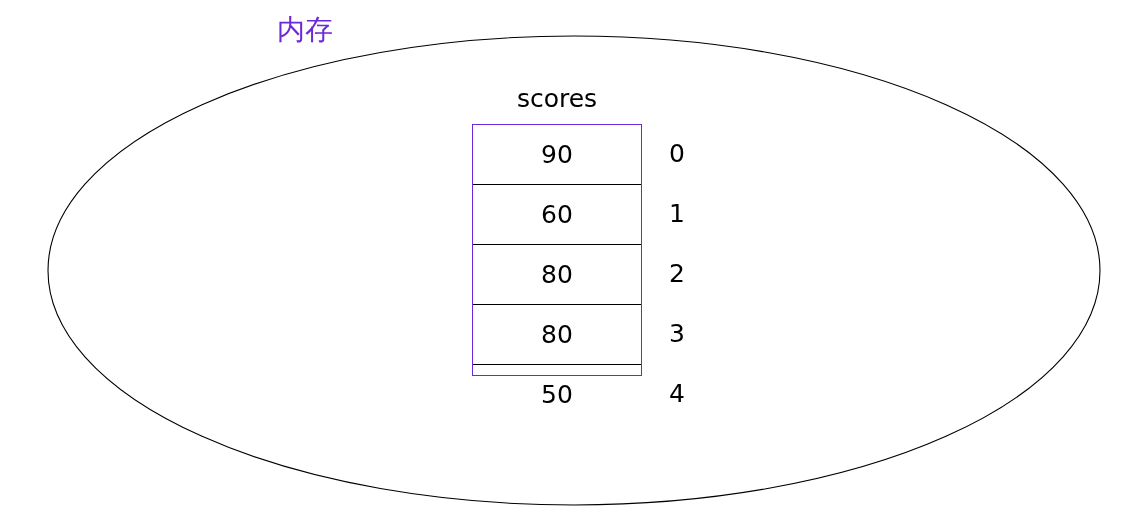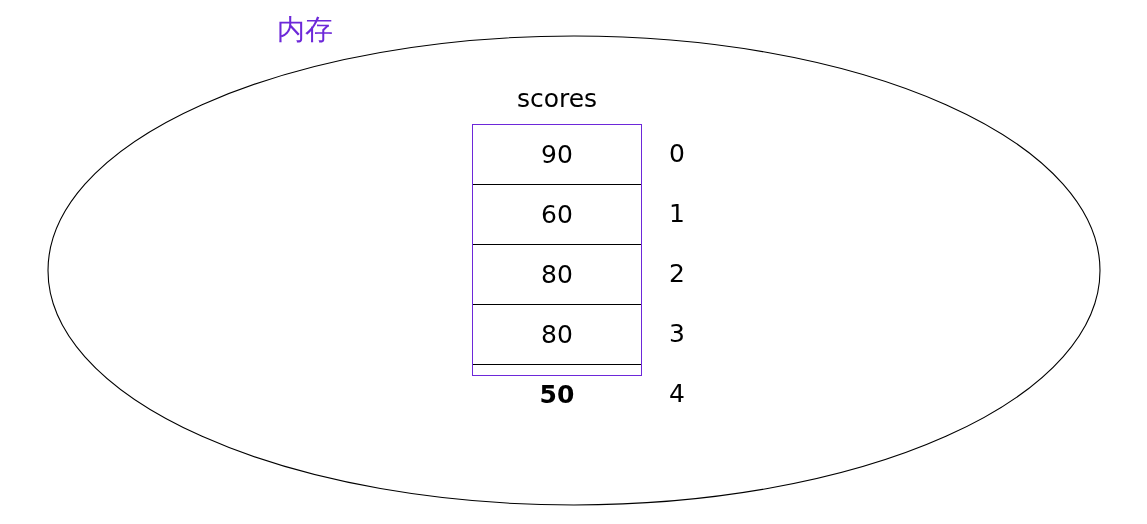--- a/index.html
+++ b/index.html
@@ -61,21 +61,20 @@
     height: 60px;
     border-bottom: 1px solid #000000;
     box-sizing: border-box;
     display: flex;
     align-items: center;
     justify-content: center;
   }
   .array-row:last-child {
     height: 59px;
     border-bottom: none;
-    font-weight: bold;
   }
   .cell-value {
     font-size: 25px;
     line-height: 30px;
     color: #000000;
   }
   .index-column {
     position: absolute;
     left: 656px;
     top: 124px;

